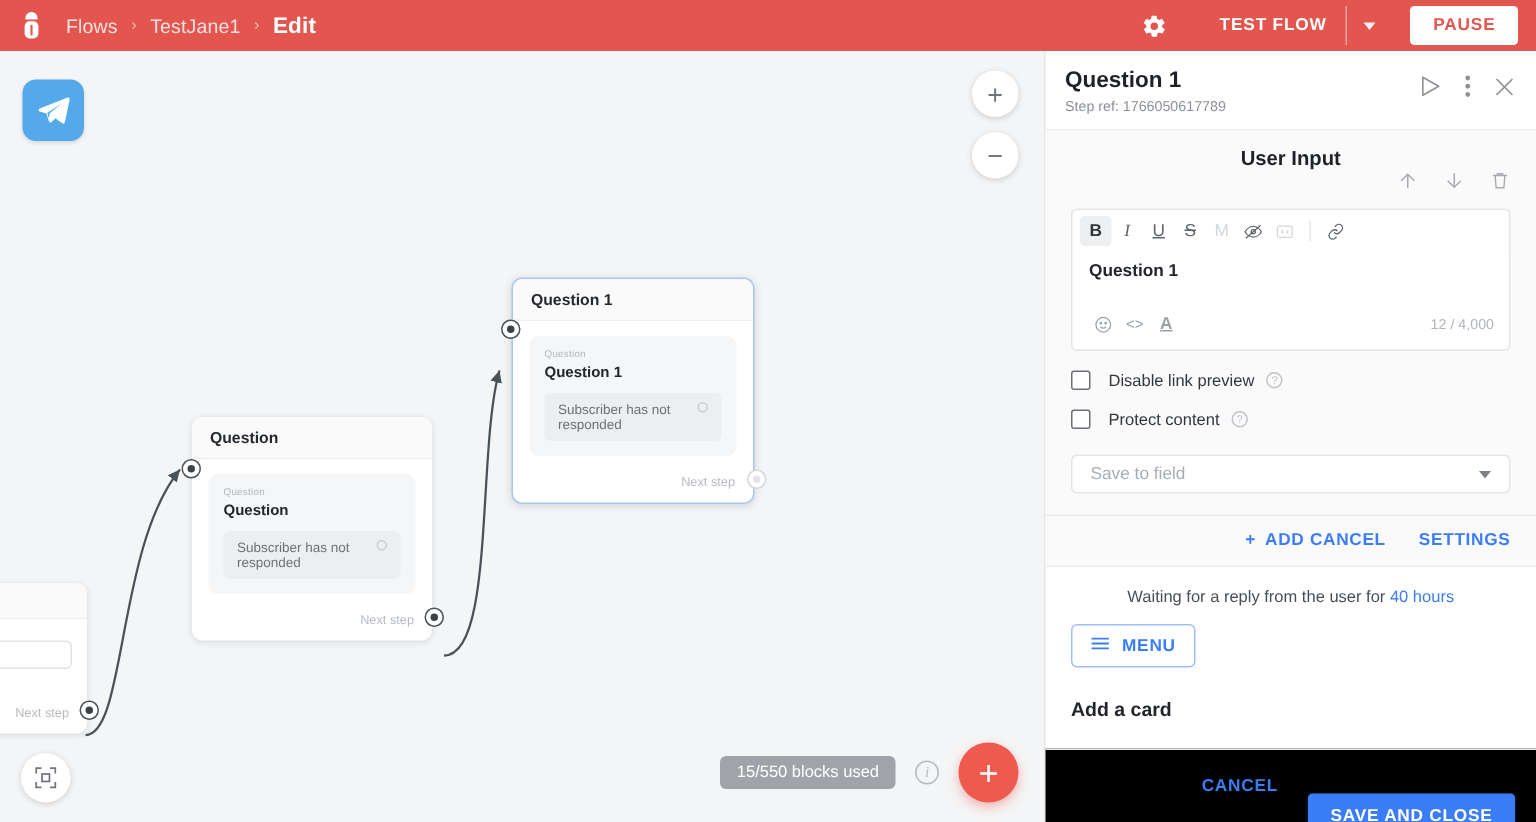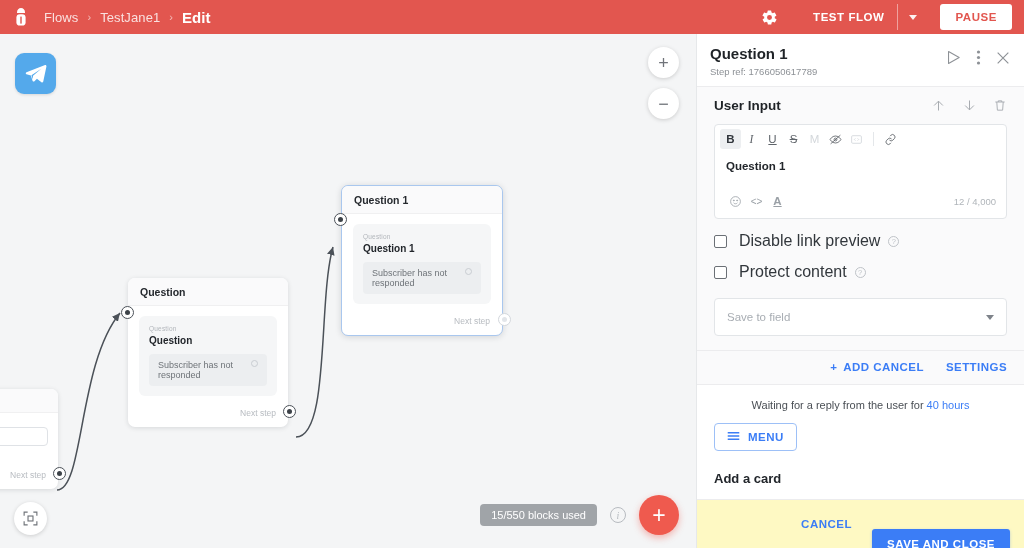--- a/index.html
+++ b/index.html
@@ -206,21 +206,21 @@
   .ph-actions { display: flex; align-items: center; gap: 14px; padding-top: 4px; }
   .ph-ic { cursor: pointer; color: #8d9196; display: flex; align-items: center; justify-content: center; }
 
   .panel-scroll { flex: 1; overflow: hidden; position: relative; }
 
   .block {
     background: #fafafb;
     border-bottom: 1px solid #ececee;
     padding: 11px 17px 14px 17px;
   }
-  .block-head { display: flex; align-items: center; margin-bottom: 11px; }
+  .block-head { display: flex; align-items: center; margin-bottom: 11px; flex-direction: column; }
   .block-title { font-size: 13.5px; font-weight: 700; color: #1f2327; }
   .block-tools { margin-left: auto; display: flex; align-items: center; gap: 16px; }
   .block-tools .ph-ic { color: #a7abb0; }
 
   .editor {
     background: #fff; border: 1px solid #e2e5e8; border-radius: 4px;
     overflow: hidden;
   }
   .ed-toolbar { display: flex; align-items: center; gap: 0; padding: 4px 5px; }
   .ed-btn {
@@ -234,30 +234,30 @@
   .ed-body { padding: 7px 11px 14px 11px; font-size: 11.5px; font-weight: 700; color: #22262b; min-height: 34px; }
   .ed-foot { display: flex; align-items: center; padding: 4px 10px 7px 10px; }
   .ed-foot .ed-btn { color: #9aa0a6; }
   .ed-count { margin-left: auto; font-size: 9.5px; color: #b0b5ba; }
 
   .chkrow { display: flex; align-items: center; margin-top: 13px; }
   .chkbox {
     width: 13px; height: 13px; border: 1.6px solid #6b7076; border-radius: 2px;
     background: #fff; flex: none; cursor: pointer;
   }
-  .chklabel { font-size: 16px; color: #32373c; margin-left: 12px; }
+  .chklabel { font-size: 11px; color: #32373c; margin-left: 12px; }
   .help-ic {
     width: 11px; height: 11px; border-radius: 50%;
     border: 1px solid #bfc3c8; color: #bfc3c8;
     font-size: 7.5px; display: flex; align-items: center; justify-content: center;
     margin-left: 8px; cursor: pointer;
   }
 
   .select-field {
-    margin-top: 17px; height: 38px;
+    margin-top: 17px; height: 26px;
     border: 1px solid #e2e5e8; border-radius: 4px; background: #fff;
     display: flex; align-items: center; padding: 0 12px;
     font-size: 11.5px; color: #a8adb3; cursor: pointer;
   }
   .select-caret { margin-left: auto; width:0; height:0;
     border-left: 4px solid transparent; border-right: 4px solid transparent; border-top: 5px solid #7e838a; }
 
   .block-actions {
     display: flex; align-items: center; justify-content: flex-end; gap: 22px;
     padding: 10px 17px 11px 17px;
@@ -284,21 +284,21 @@
     padding: 7px 12px; cursor: pointer;
     font-family: "Liberation Sans", sans-serif;
   }
   .addcard-row {
     margin-top: 20px; padding: 0 17px;
     font-size: 13px; font-weight: 700; color: #22262b;
   }
 
   .panel-footer {
     position: absolute; left: 0; right: 0; bottom: 0;
-    height: 49px; background: #fef9c3;
+    height: 49px; background: #000000;
     border-top: 1px solid #ececee;
     display: flex; align-items: center; justify-content: flex-end; gap: 6px;
     padding-right: 14px;
     z-index: 5;
   }
   .btn-cancel {
     background: transparent; border: none;
     color: #3b7df6; font-size: 11.5px; font-weight: 700; letter-spacing: .5px;
     padding: 9px 14px; cursor: pointer; font-family: "Liberation Sans", sans-serif;
   }

